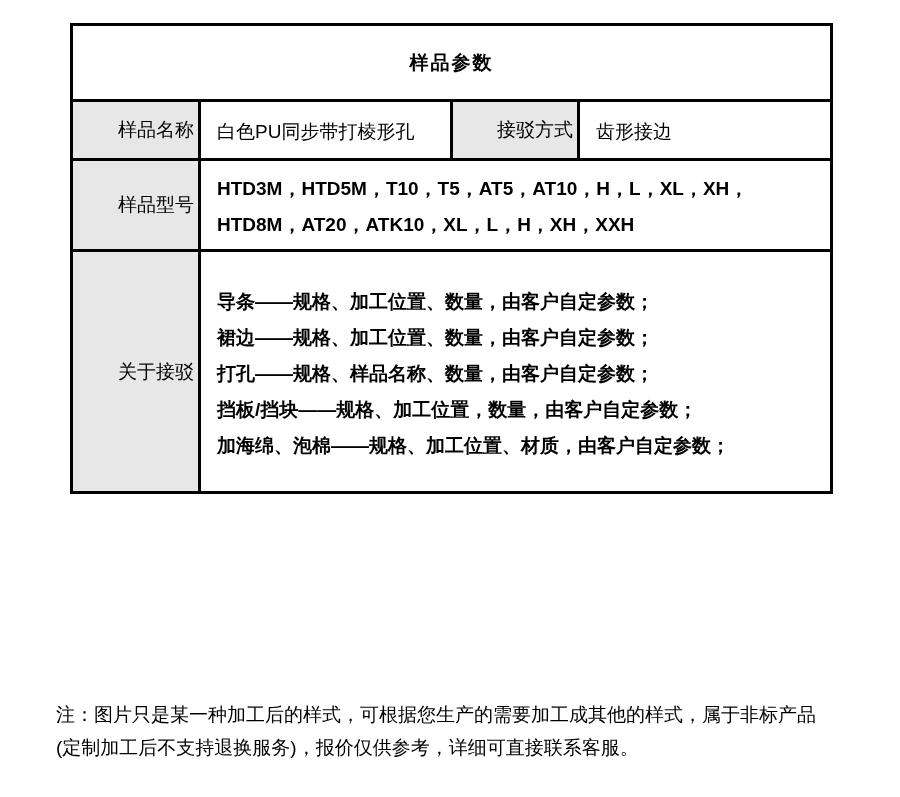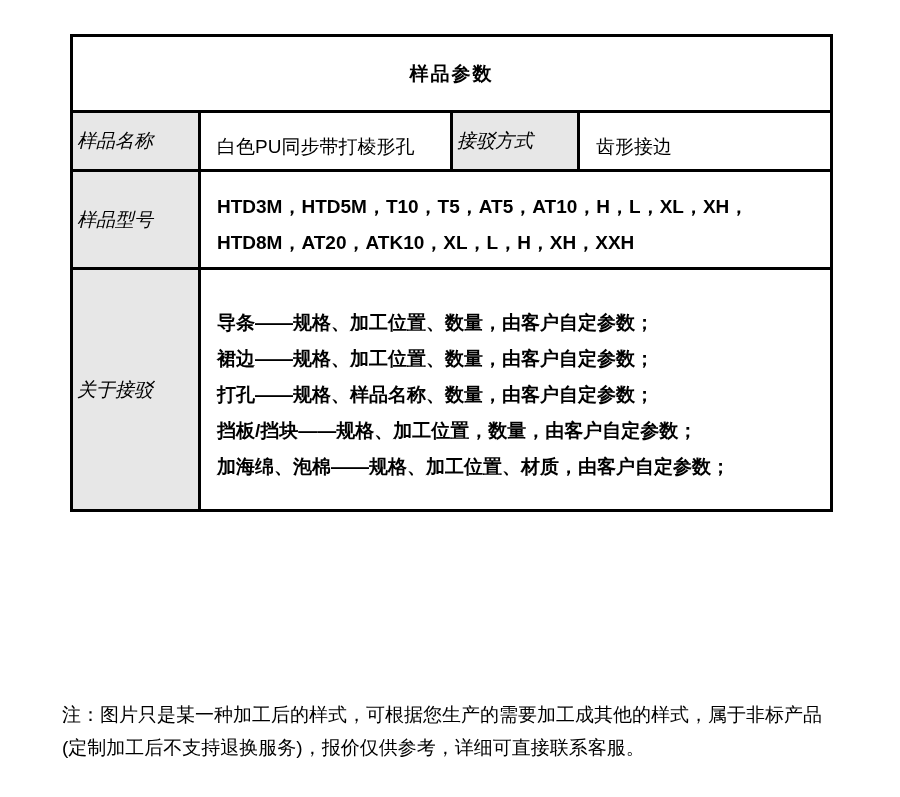--- a/index.html
+++ b/index.html
@@ -11,21 +11,21 @@
     position: relative;
     width: 900px;
     height: 797px;
     background: #ffffff;
     font-family: "Liberation Sans", "DejaVu Sans", sans-serif;
     color: #000000;
   }
   table.spec {
     position: absolute;
     left: 70px;
-    top: 34px;
+    top: 23px;
     width: 760px;
     border-collapse: collapse;
     table-layout: fixed;
   }
   table.spec td {
     border: 3px solid #000000;
     font-size: 19px;
     color: #000000;
     vertical-align: middle;
     box-sizing: border-box;
@@ -38,47 +38,46 @@
   td.title-cell {
     height: 76px;
     text-align: center;
     font-size: 31px;
     font-weight: bold;
     letter-spacing: 2px;
     background: #ffffff;
   }
   td.label-cell {
     background: #e7e7e7;
-    text-align: left;
+    text-align: right;
     padding: 0 4px;
-    font-style: italic;
   }
   td.label-cell.spaced {
     letter-spacing: 5px;
     padding-left: 9px;
   }
   td.value-cell {
     background: #ffffff;
     text-align: left;
-    padding: 17px 10px 6px 16px;
+    padding: 10px 10px 6px 16px;
     line-height: 30px;
   }
   tr.r1 td, tr.r2 td { height: 59px; }
   tr.r3 td { height: 83px; }
   tr.r4 td { height: 77px; }
   tr.r5 td { height: 242px; }
   tr.r6 td { height: 70px; }
   .multiline div {
     line-height: 36px;
     white-space: nowrap;
     font-weight: bold;
   }
   .note {
     position: absolute;
-    left: 62px;
+    left: 56px;
     top: 698px;
     width: 780px;
     font-size: 19px;
     line-height: 33px;
     text-align: left;
     color: #000000;
   }
 </style>
 </head>
 <body>

